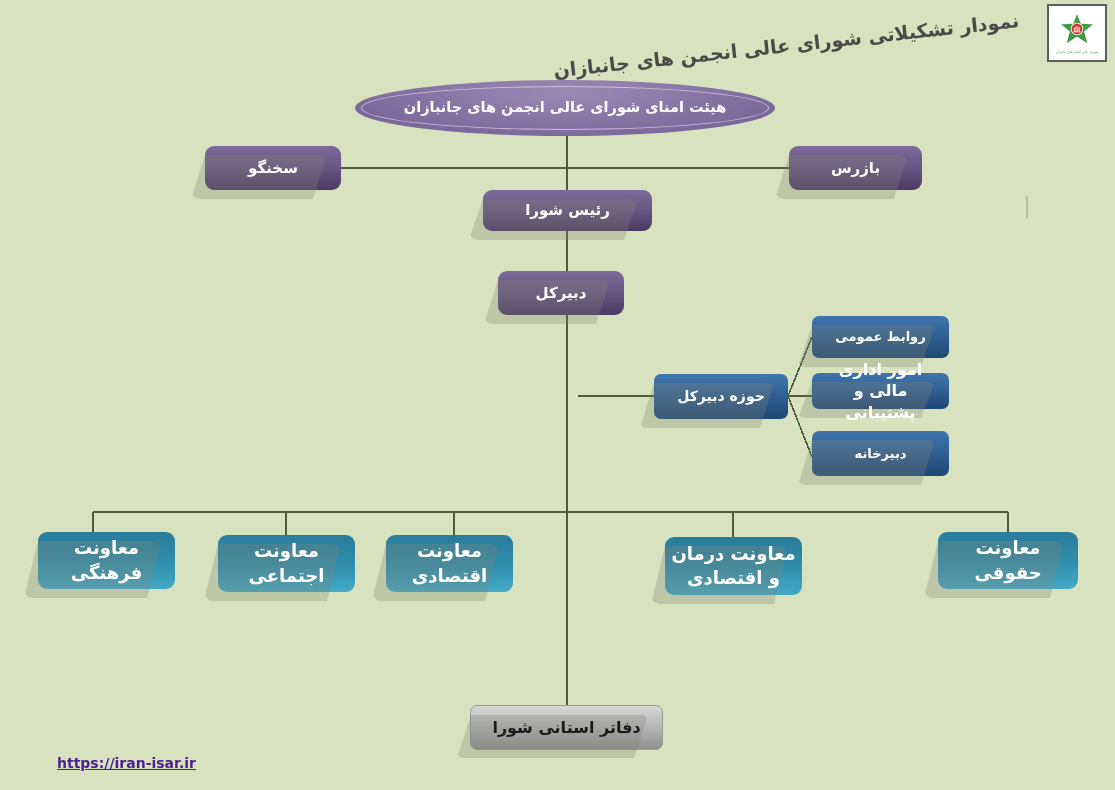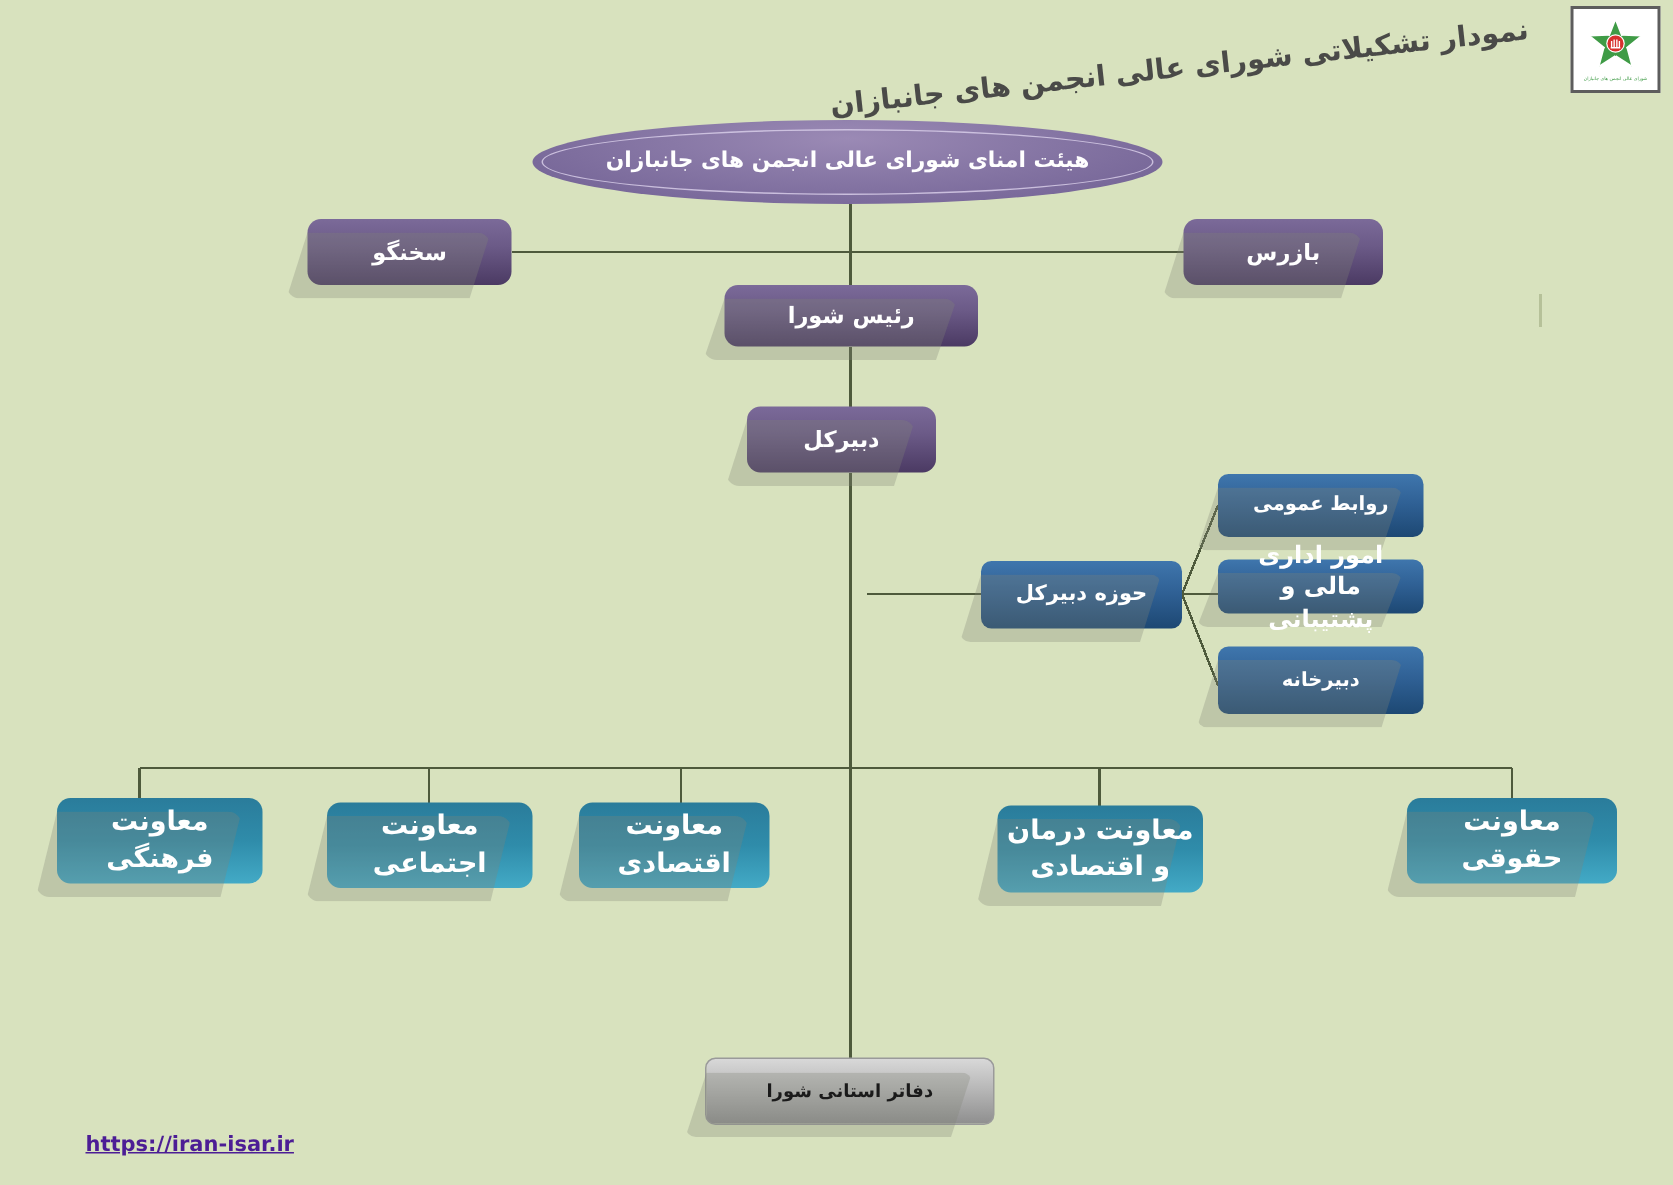--- a/index.html
+++ b/index.html
@@ -108,21 +108,21 @@
   .node.teal {
     background: linear-gradient(to bottom, #2a7c9b 0%, #2f8caa 50%, #43aac6 100%);
     border-radius: 9px;
     font-size: 18px;
   }
   
   .node.grey {
     background: linear-gradient(to bottom, #d8d8d8 0%, #b6b6b6 48%, #8f8f8f 100%);
     border-radius: 7px;
     color: #1a1a1a;
-    font-size: 12px;
+    font-size: 16px;
     border: 1px solid #9a9a9a;
   }
 
   
   .node.ellipse {
     background: radial-gradient(ellipse at 50% 22%, #9b8ab5 0%, #8878a6 40%, #6f5f92 100%);
     border-radius: 50%;
     font-size: 14.5px;
   }
   .node.ellipse::after {

